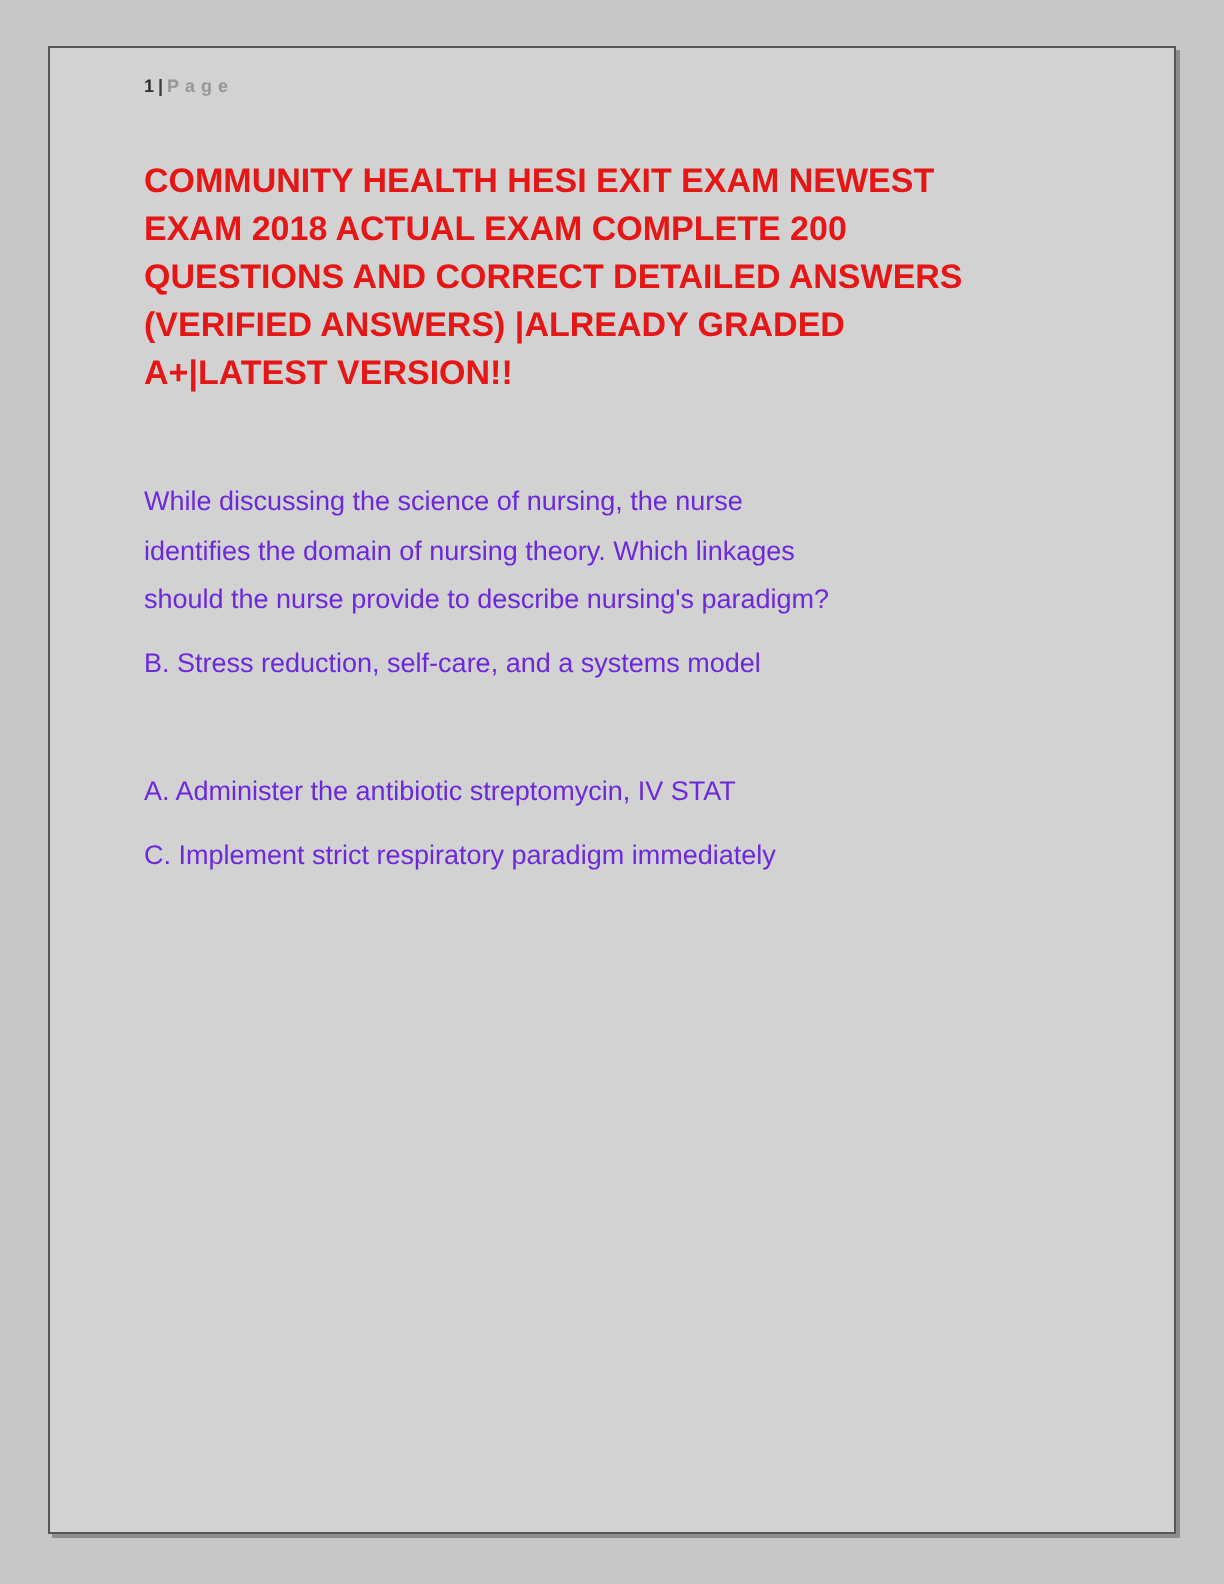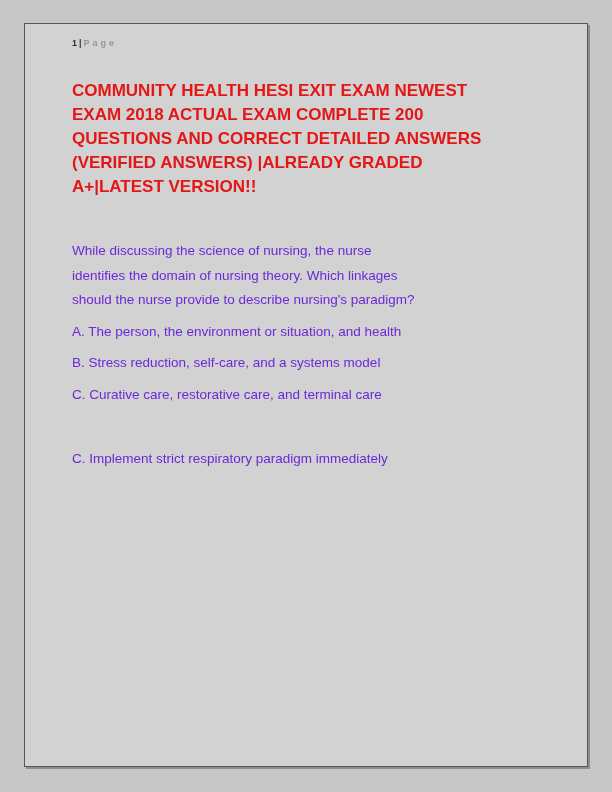--- a/index.html
+++ b/index.html
@@ -76,24 +76,23 @@
 QUESTIONS AND CORRECT DETAILED ANSWERS
 (VERIFIED ANSWERS) |ALREADY GRADED
 A+|LATEST VERSION!!</h1>
 
     <div class="doc-body">
 
       <section class="question-block">
         <p>While discussing the science of nursing, the nurse
 identifies the domain of nursing theory. Which linkages
 should the nurse provide to describe nursing's paradigm?</p>
-        <p>A. The person, the environment or situation, and health</p>
         <p>B. Stress reduction, self-care, and a systems model</p>
-        <p>C. Curative care, restorative care, and terminal care</p>
       </section>
 
       <section class="question-block">
+        <p>A. Administer the antibiotic streptomycin, IV STAT</p>
         <p>C. Implement strict respiratory paradigm immediately</p>
       </section>
 
     </div>
   </div>
 </div>
 
 </body></html>

